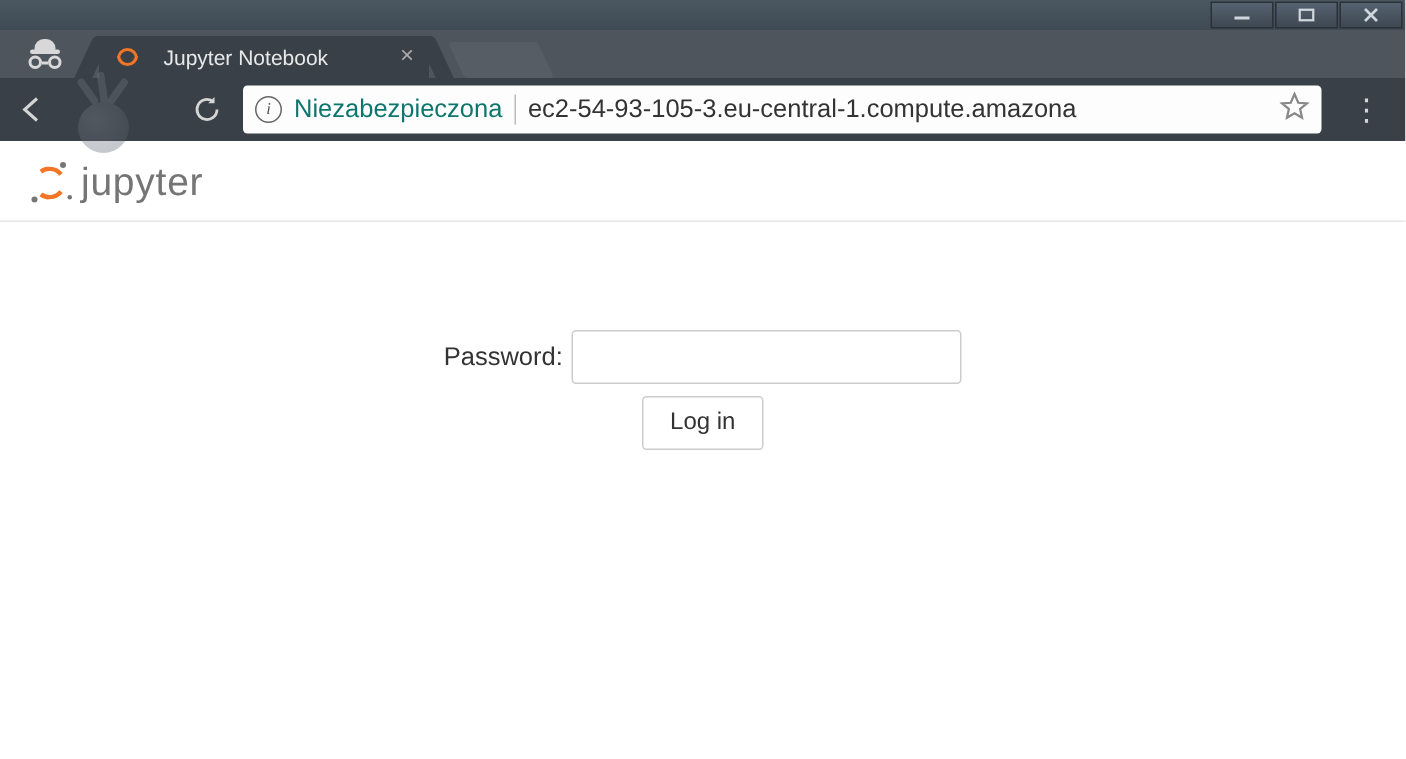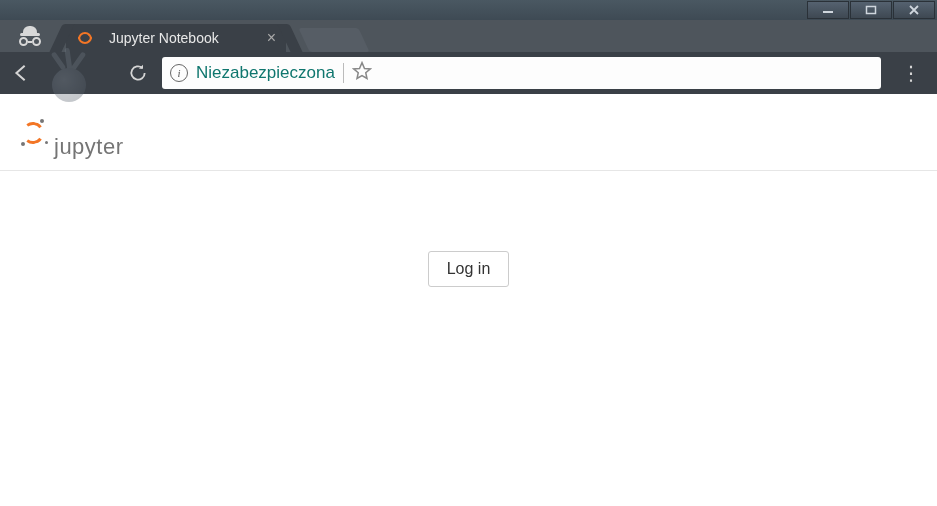--- a/index.html
+++ b/index.html
@@ -324,24 +324,23 @@
     }
     .logo-svg .arc-top {
       border-color: #f37626 transparent transparent transparent;
       transform: rotate(8deg);
     }
     .logo-svg .arc-bottom {
       border-color: transparent transparent #f37626 transparent;
       transform: rotate(-8deg);
     }
     .logo-text {
-      font-size: 22px;
+      font-size: 26px;
       color: #757575;
       letter-spacing: 0.5px;
-      margin-top: 28px;
     }
     .login-area {
       display: flex;
       flex-direction: column;
       align-items: center;
       margin-top: 72px;
     }
     .login-row {
       display: flex;
       align-items: center;
@@ -426,20 +425,21 @@
   <div class="nav-icon reload">
     <svg viewBox="0 0 24 24" fill="none" stroke="currentColor" stroke-width="2.2">
         <path d="M20 12 A8 8 0 1 1 17.3 6"></path>
         <path d="M18 2 L18 7 L13 7" fill="currentColor" stroke="none"></path>
       </svg>
   </div>
   <div class="address-bar">
     <span class="info-icon">i</span>
     <span class="security-text">Niezabezpieczona</span>
     <span class="addr-divider"></span>
+    <span class="url-text">ec2-54-93-105-3.eu-central-1.compute.amazona</span>
     <span class="star-icon">
       <svg viewBox="0 0 24 24" fill="none" stroke="currentColor" stroke-width="1.8">
           <path d="M12 2 L15 9 L22 9.5 L16.5 14 L18 21 L12 17.5 L6 21 L7.5 14 L2 9.5 L9 9 Z"></path>
         </svg>
     </span>
   </div>
   <div class="menu-icon">⋮</div>
 </div>
 
 <div class="page-content">
@@ -450,15 +450,19 @@
         <div class="arc arc-top"></div>
         <div class="arc arc-bottom"></div>
         <div class="dot dot2"></div>
         <div class="dot dot3"></div>
       </div>
       <span class="logo-text">jupyter</span>
     </div>
   </div>
 
   <div class="login-area">
+    <div class="login-row">
+      <label class="password-label">Password:</label>
+      <input type="password" class="password-input" value="" style="">
+    </div>
     <button class="login-btn">Log in</button>
   </div>
 </div>
 
 </body></html>

